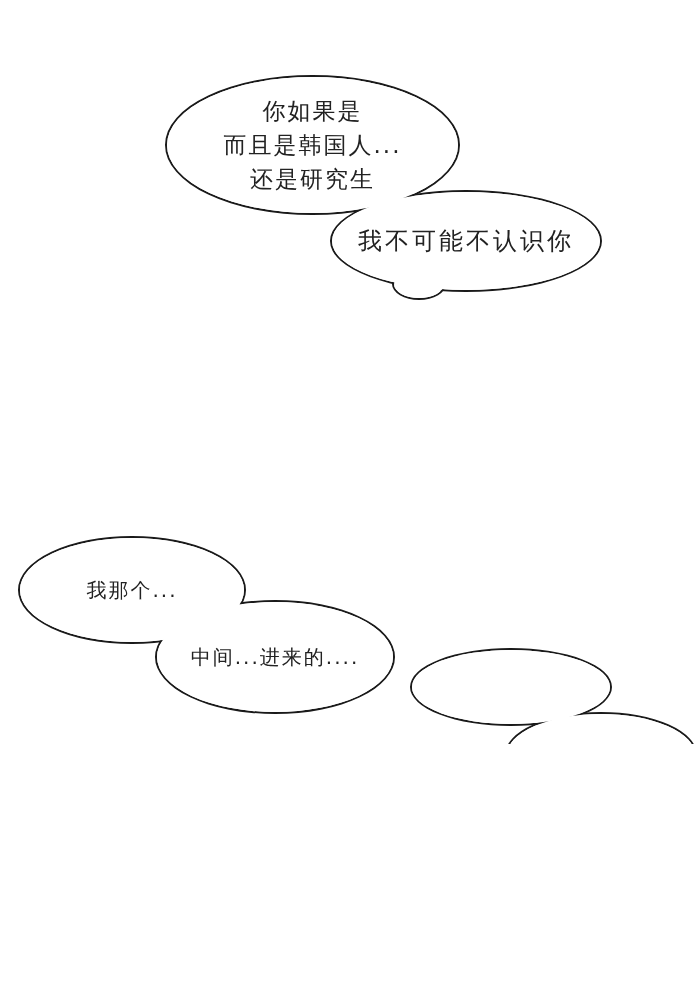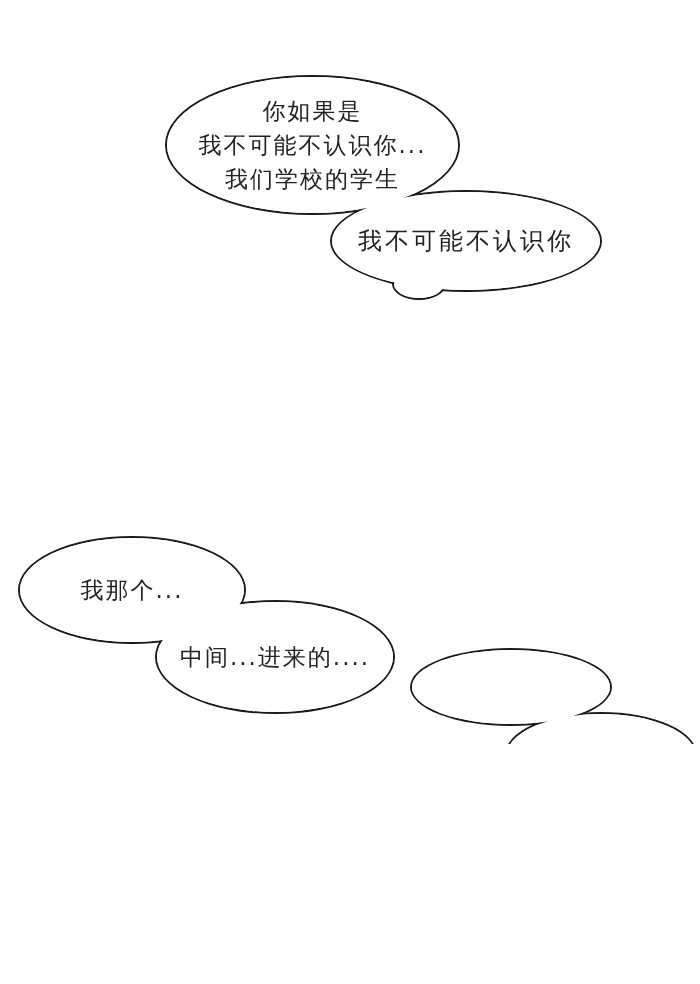--- a/index.html
+++ b/index.html
@@ -37,21 +37,21 @@
     height: calc(var(--h) - 4px);
   }
   .bubble.text {
     z-index: 3;
     display: flex;
     flex-direction: column;
     align-items: center;
     justify-content: center;
     text-align: center;
     color: #222222;
-    font-size: 23px;
+    font-size: 20px;
     line-height: 35px;
     letter-spacing: 2px;
     border: none;
     background: transparent;
   }
 
   
   .g1 { --x: 165px; --y: 75px;  --w: 295px; --h: 140px; }
   .g2 { --x: 330px; --y: 190px; --w: 272px; --h: 102px; }
   .gt { --x: 392px; --y: 268px; --w: 54px;  --h: 32px;  }  
@@ -82,22 +82,22 @@
   <div class="bubble fill g2"></div>
   <div class="bubble fill gt"></div>
   <div class="bubble fill g3"></div>
   <div class="bubble fill g4"></div>
   <div class="bubble fill g5"></div>
   <div class="bubble fill g6"></div>
   <div class="bubble fill g7"></div>
 
   <div class="bubble text g1">
     <div>你如果是</div>
-    <div>我不可能不认识你...</div>
-    <div>我们学校的学生</div>
+    <div>而且是韩国人...</div>
+    <div>还是研究生</div>
   </div>
 
   <div class="bubble text g2">
     <div>我不可能不认识你</div>
   </div>
 
   <div class="bubble text g3">
     <div>我那个...</div>
   </div>
 

